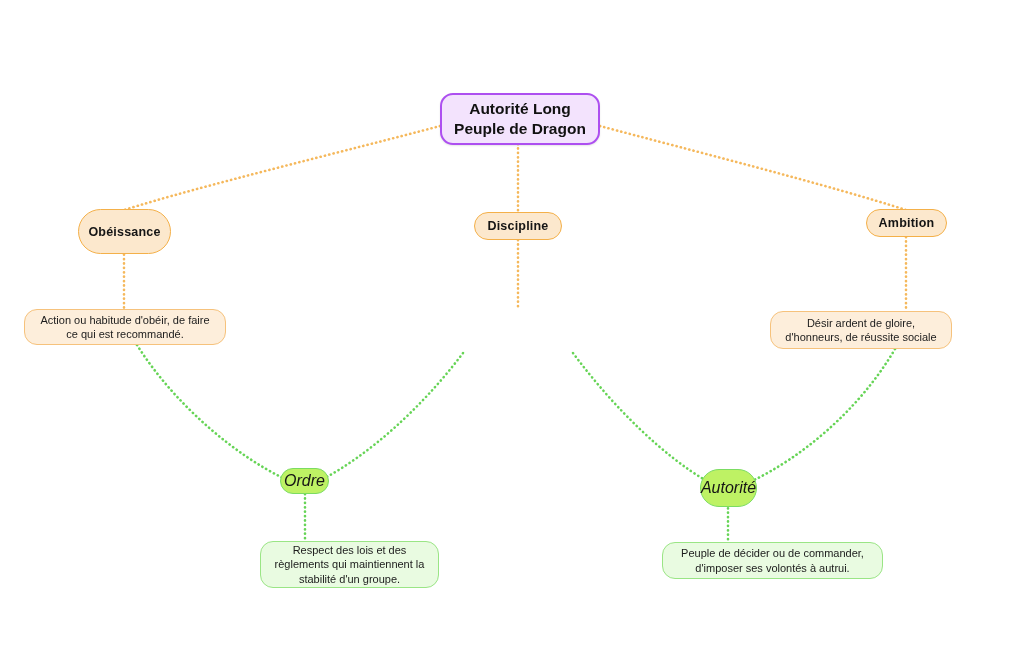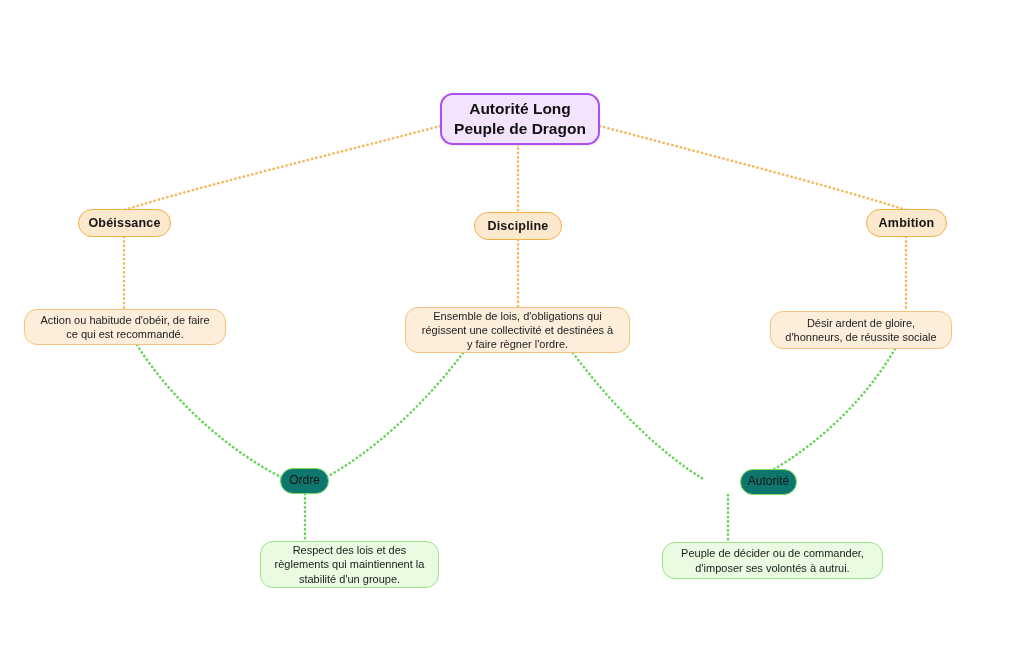--- a/index.html
+++ b/index.html
@@ -68,25 +68,26 @@
     background: #fdeedb;
     border: 1.2px solid #f6c27c;
     border-radius: 13px;
     font-size: 11px;
     color: #1b1b1b;
     padding: 5px 9px;
   }
 
   
   .node.subtopic {
-    background: #0f766e;
+    background: #bef264;
     border: 1.5px solid #7bdc62;
     border-radius: 999px;
-    font-size: 12px;
+    font-size: 16px;
     color: #151515;
+    font-style: italic;
   }
 
   
   .node.def-green {
     background: #e9fbe1;
     border: 1.2px solid #9ae585;
     border-radius: 13px;
     font-size: 11px;
     color: #1b1b1b;
     padding: 5px 9px;
@@ -115,53 +116,48 @@
 
     <path d="M 305 494 L 305 541" fill="none" stroke="#66d456" stroke-width="2.6" stroke-linecap="round" stroke-dasharray="0.2 4.2"></path>
     <path d="M 728 495 L 728 542" fill="none" stroke="#66d456" stroke-width="2.6" stroke-linecap="round" stroke-dasharray="0.2 4.2"></path>
   </svg>
 
   <div class="node root" style="left:440px; top:93px; width:160px; height:52px; flex-direction:column;">
     <span>Autorité Long</span>
     <span>Peuple de Dragon</span>
   </div>
 
-  <div class="node topic" style="left:78px; top:209px; width:93px; height:28px;">
+  <div class="node topic" style="left:78px; top:209px; width:93px; height:45px;">
     <span>Obéissance</span>
   </div>
 
   <div class="node topic" style="left:474px; top:212px; width:88px; height:28px;">
     <span>Discipline</span>
   </div>
 
   <div class="node topic" style="left:866px; top:209px; width:81px; height:28px;">
     <span>Ambition</span>
   </div>
 
   <div class="node def-orange" style="left:24px; top:309px; width:202px; height:36px;">
     <span>Action ou habitude d'obéir, de faire
 ce qui est recommandé.</span>
   </div>
 
-  <div class="node def-orange" style="left:405px; top:307px; width:225px; height:46px;">
-    <span>Ensemble de lois, d'obligations qui
-régissent une collectivité et destinées à
-y faire règner l'ordre.</span>
-  </div>
 
   <div class="node def-orange" style="left:770px; top:311px; width:182px; height:38px;">
     <span>Désir ardent de gloire,
 d'honneurs, de réussite sociale</span>
   </div>
 
   <div class="node subtopic" style="left:280px; top:468px; width:49px; height:26px;">
     <span>Ordre</span>
   </div>
 
-  <div class="node subtopic" style="left:700px; top:469px; width:57px; height:26px;margin-left:40px;">
+  <div class="node subtopic" style="left:700px; top:469px; width:57px; height:38px;">
     <span>Autorité</span>
   </div>
 
   <div class="node def-green" style="left:216px; top:541px; width:179px; height:47px;">
     <span>Respect des lois et des
 règlements qui maintiennent la
 stabilité d'un groupe.</span>
   </div>
 
   <div class="node def-green" style="left:618px; top:542px; width:221px; height:37px;">

